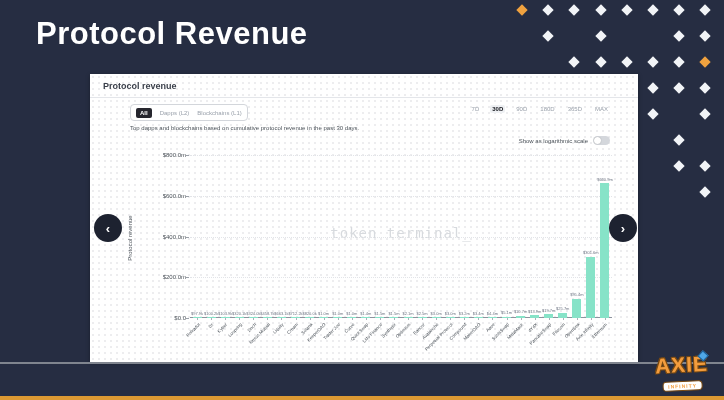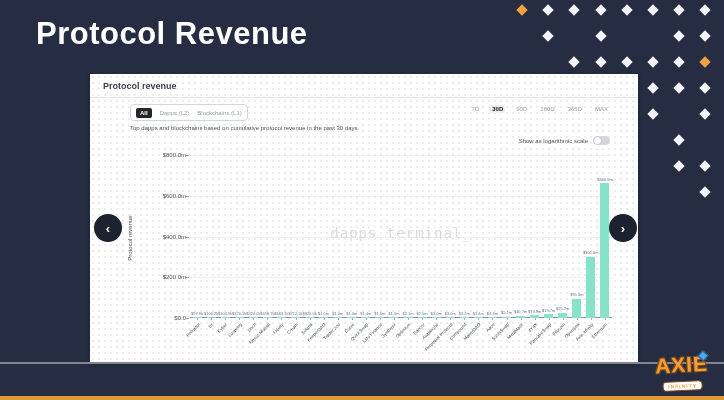--- a/index.html
+++ b/index.html
@@ -120,21 +120,21 @@
     <div class="logrow">
       <span class="log-label">Show as logarithmic scale</span>
       <span class="toggle">
           <span class="knob"></span>
         </span>
     </div>
 
     <div class="ylabel" style="top:161px;left:10px;">Protocol revenue</div>
 
     <div id="plot">
-      <div class="watermark">dapps terminal_</div>
+      <div class="watermark">token terminal_</div>
     <div class="gridline" style="top: 0px;"></div>
         <div class="ytick-dash" style="top: 0px;"></div>
         <div class="ytick-label" style="top: 0px;">$800.0m</div>
         <div class="gridline" style="top: 40.75px;"></div>
         <div class="ytick-dash" style="top: 40.75px;"></div>
         <div class="ytick-label" style="top: 40.75px;">$600.0m</div>
         <div class="gridline" style="top: 81.5px;"></div>
         <div class="ytick-dash" style="top: 81.5px;"></div>
         <div class="ytick-label" style="top: 81.5px;">$400.0m</div>
         <div class="gridline" style="top: 122.25px;"></div>

